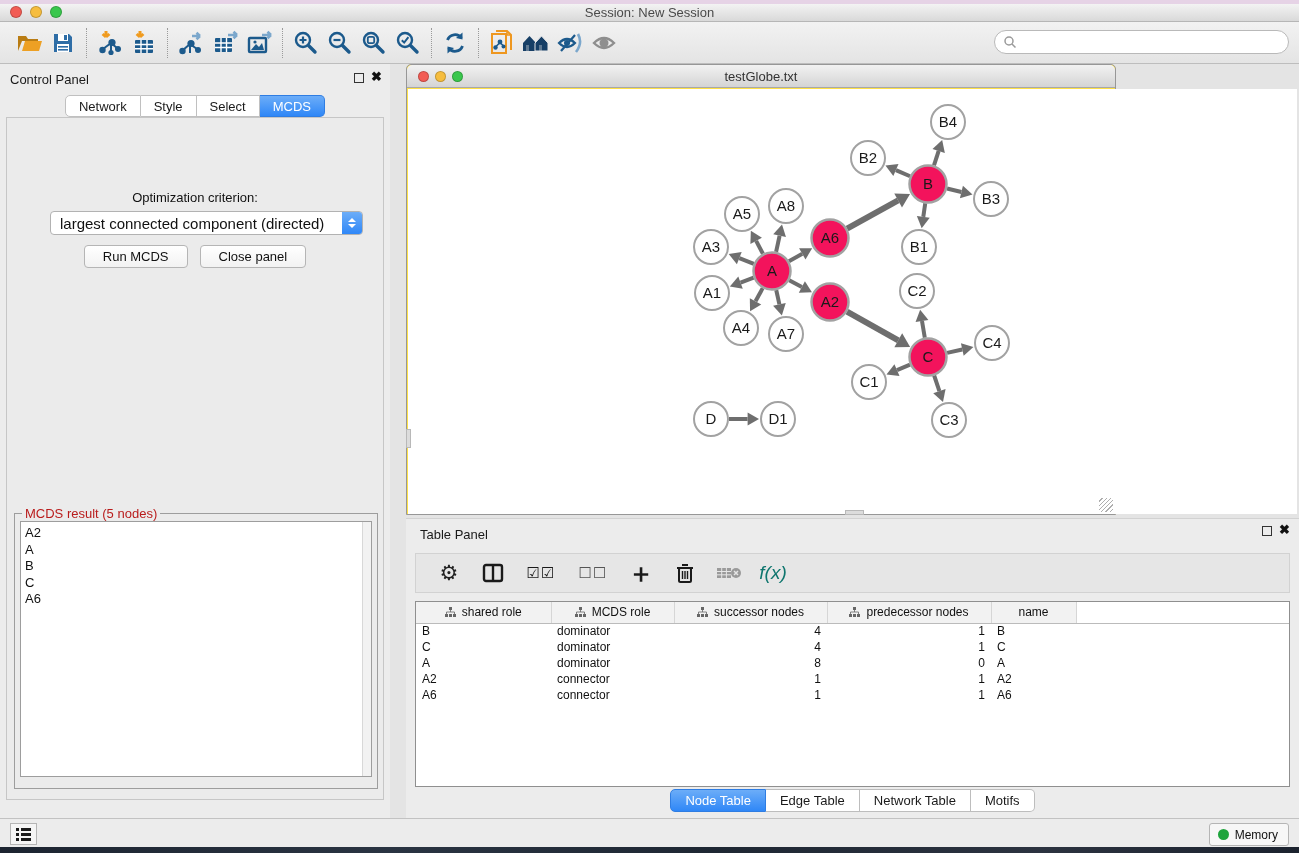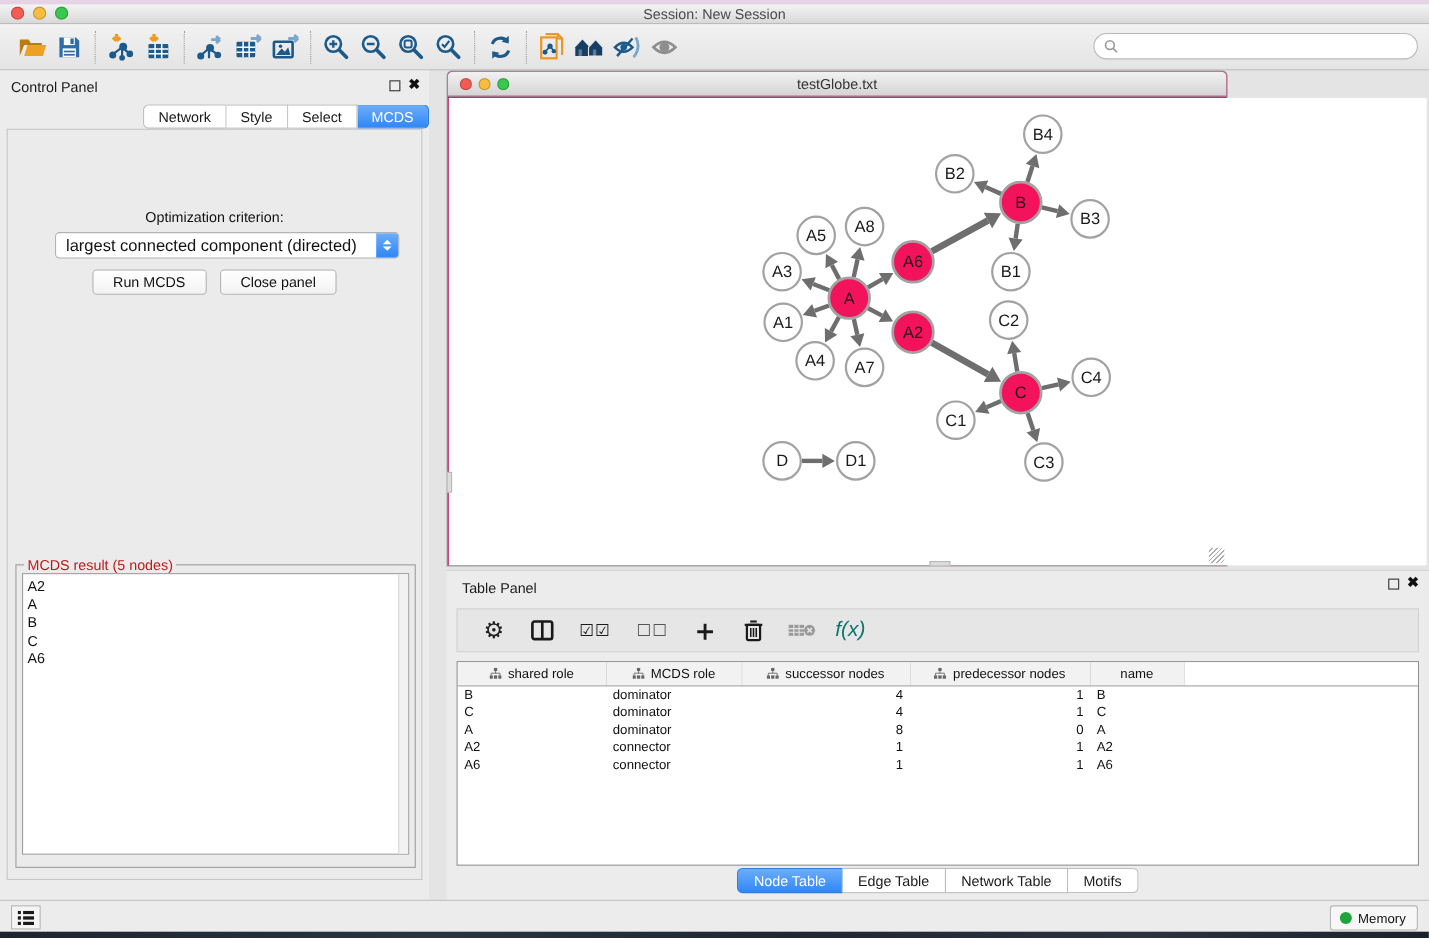--- a/index.html
+++ b/index.html
@@ -27,21 +27,21 @@
   .tb-search input { border:none; outline:none; flex:1; height:18px; font-size:12px; background:transparent; }
 
   
   .control-panel { left:0; top:64px; width:390px; height:754px; background:#ececec; }
   .cp-header { position:absolute; left:0; top:0; width:100%; height:30px; }
   .cp-title { position:absolute; left:10px; top:8px; font-size:13px; color:#1a1a1a; }
   .float-ico { position:absolute; top:9px; width:10px; height:10px; border:1.5px solid #333; cursor:pointer; }
   .close-ico { position:absolute; top:5px; font-size:13px; font-weight:bold; color:#111; cursor:pointer; }
   .cp-content { position:absolute; left:6px; top:53px; width:378px; height:683px;
     border:1px solid #c6c6c6; background:#ebebeb; }
-  .cp-tabs { position:absolute; left:0; top:31px; width:100%; display:flex; justify-content:flex-end; z-index:3; }
+  .cp-tabs { position:absolute; left:0; top:31px; width:100%; display:flex; justify-content:center; z-index:3; }
   .cp-tab { height:22px; padding:0 13px; font-size:13px; display:flex; align-items:center;
     background:#fff; border:1px solid #c0c0c0; border-left:none; color:#1a1a1a; cursor:pointer; }
   .cp-tab:first-child { border-left:1px solid #c0c0c0; border-radius:5px 0 0 5px; }
   .cp-tab:last-child { border-radius:0 5px 5px 0; }
   .cp-tab.active { background:linear-gradient(#6cadf8,#2f87f7); border-color:#2f7de2; color:#fff; }
   .opt-label { position:absolute; left:0; top:72px; width:100%; text-align:center; font-size:13px; color:#111; }
   .dropdown { position:absolute; left:43px; top:93px; width:313px; height:24px; background:#fff;
     border:1px solid #b2b2b2; border-radius:4px; display:flex; align-items:center; cursor:pointer; }
   .dropdown .dd-value { flex:1; font-size:15px; padding-left:9px; color:#111; }
   .dd-stepper { width:20px; height:22px; border-radius:0 3px 3px 0; background:linear-gradient(#6cadf8,#2f87f7);
@@ -52,21 +52,21 @@
   .push-btn { height:23px; padding:0 18px; font-size:13px; color:#111; background:linear-gradient(#ffffff,#f2f2f2);
     border:1px solid #b5b5b5; border-radius:4px; cursor:pointer; }
   .mcds-group { position:absolute; left:7px; top:388px; width:364px; height:283px;
     border:1px solid #9d9d9d; margin:0; padding:0 5px 5px 5px; }
   .mcds-group legend { font-size:13px; color:#b91c1c; padding:0 3px; margin-left:2px; }
   .mcds-list { width:100%; height:256px; background:#fff; border:1px solid #9d9d9d; position:relative;
     font-size:13px; color:#111; padding:3px 0 0 4px; line-height:16.5px; }
   .mcds-scroll { position:absolute; right:0; top:0; width:9px; height:100%; background:#f2f2f2; border-left:1px solid #d8d8d8; }
 
   
-  .net-window { left:406px; top:64px; width:710px; height:451px; background:#be185d;
+  .net-window { left:406px; top:64px; width:710px; height:451px; background:#fde047;
     border:1px solid #979797; border-radius:5px 5px 0 0; }
   .net-titlebar { position:absolute; left:0; top:0; width:100%; height:23px;
     background:linear-gradient(#f2f2f2,#d4d4d4); border-bottom:1px solid #a8a8a8; border-radius:5px 5px 0 0;
     display:flex; align-items:center; justify-content:center; }
   .net-titlebar .net-title { font-size:13px; color:#333; }
   .net-dots { position:absolute; left:11px; top:6px; display:flex; gap:6px; }
   .net-dot { width:11px; height:11px; border-radius:50%; border:0.5px solid rgba(0,0,0,.2); }
   .net-canvas { position:absolute; left:1px; top:24px; width:889px; height:425px; background:#fff; overflow:hidden; }
   .nub-left { position:absolute; left:-1px; top:364px; width:5px; height:19px; background:#dcdcdc; border:1px solid #b8b8b8; }
   .nub-bottom { position:absolute; left:438px; bottom:-1px; width:19px; height:5px; background:#dcdcdc; border:1px solid #b8b8b8; }

